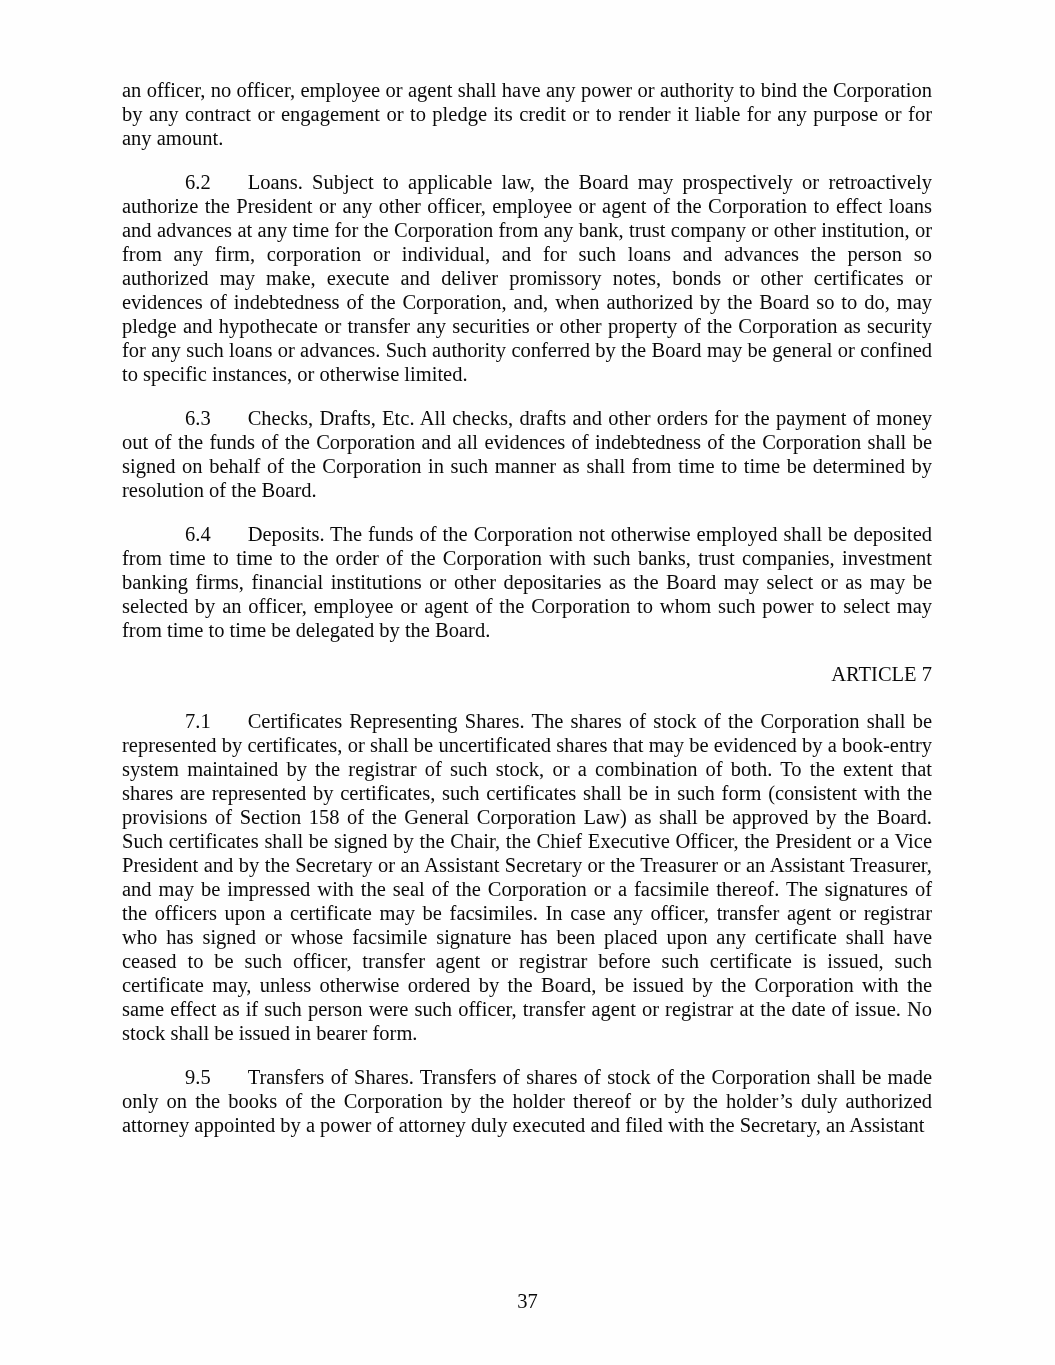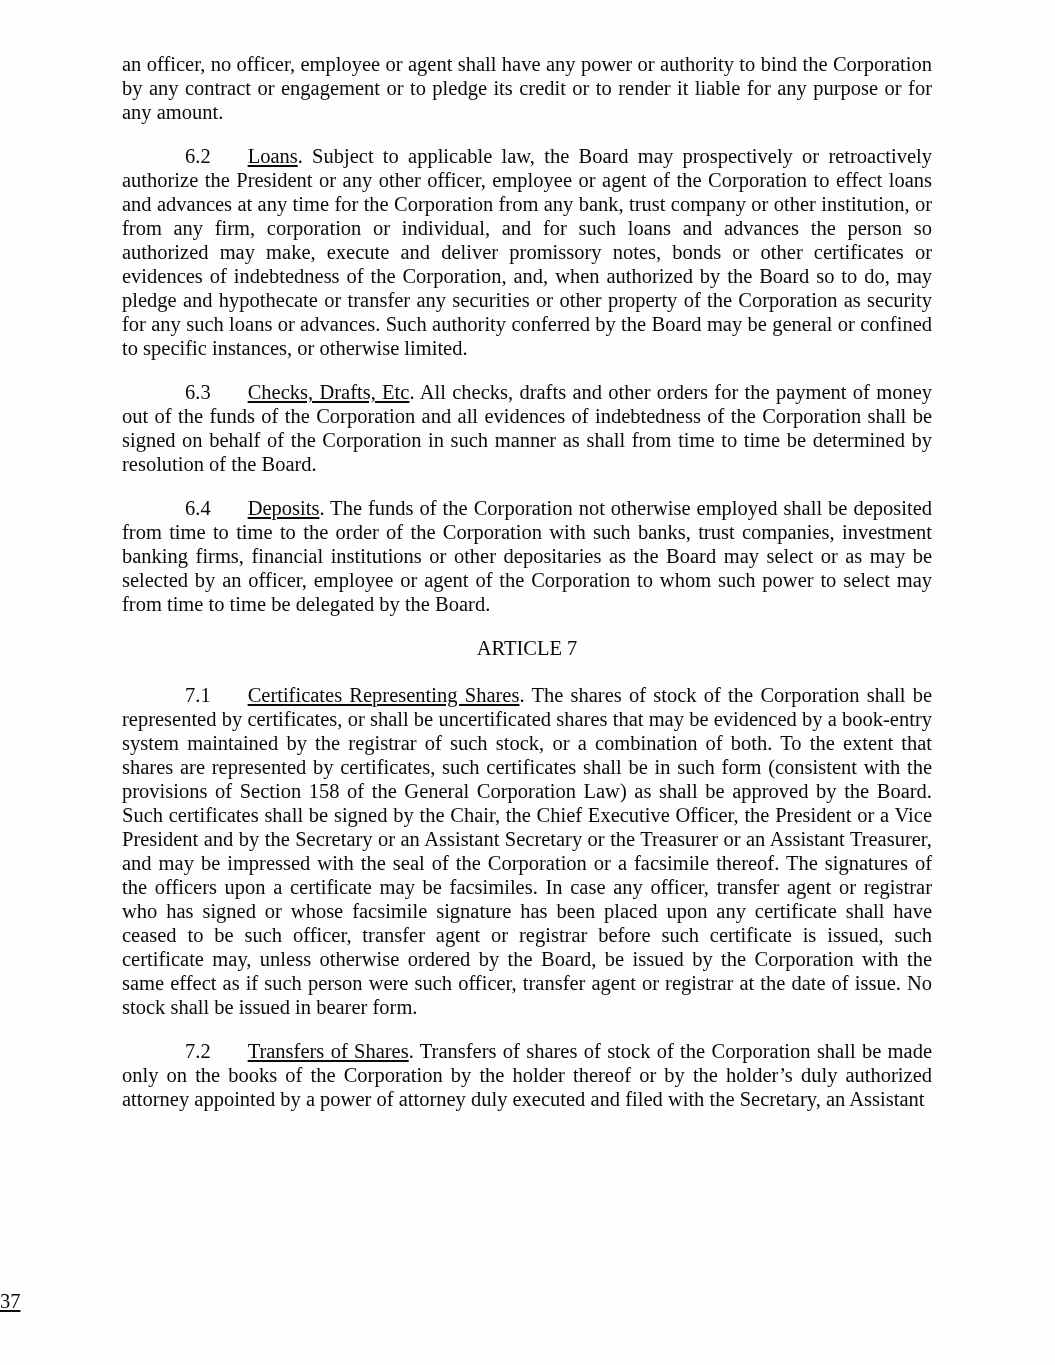--- a/index.html
+++ b/index.html
@@ -11,65 +11,64 @@
     position: relative;
     width: 1055px;
     height: 1365px;
     margin: 0 auto;
     background: #fefefe;
     color: #0a0a0a;
     font-family: "Liberation Serif", "DejaVu Serif", serif;
     font-size: 20.5px;
     line-height: 24px;
     box-sizing: border-box;
-    padding: 52px 123px 0 122px;
+    padding: 78px 123px 0 122px;
     overflow: hidden;
   }
   .para {
     margin: 0 0 20px 0;
     text-align: justify;
   }
   .para.indent {
     text-indent: 63px;
   }
   .num-tab {
     display: inline-block;
     width: 37px;
   }
   .section-title {
-    text-decoration: underline;
     text-underline-offset: 2px;
   }
   .center-heading {
     margin: 0 0 23px 0;
-    text-align: center;
+    text-align: right;
   }
   .page-number {
     position: absolute;
     left: 0;
     right: 0;
     bottom: 52px;
-    text-decoration: underline;
+    text-align: center;
   }
 </style>
 </head>
 <body>
 
 <div class="page">
 
   <p class="para">an officer, no officer, employee or agent shall have any power or authority to bind the Corporation by any contract or engagement or to pledge its credit or to render it liable for any purpose or for any amount.</p>
 
   <p class="para indent"><span>6.2</span><span class="num-tab"></span><span class="section-title">Loans</span><span>. Subject to applicable law, the Board may prospectively or retroactively authorize the President or any other officer, employee or agent of the Corporation to effect loans and advances at any time for the Corporation from any bank, trust company or other institution, or from any firm, corporation or individual, and for such loans and advances the person so authorized may make, execute and deliver promissory notes, bonds or other certificates or evidences of indebtedness of the Corporation, and, when authorized by the Board so to do, may pledge and hypothecate or transfer any securities or other property of the Corporation as security for any such loans or advances. Such authority conferred by the Board may be general or confined to specific instances, or otherwise limited.</span></p>
 
   <p class="para indent"><span>6.3</span><span class="num-tab"></span><span class="section-title">Checks, Drafts, Etc</span><span>. All checks, drafts and other orders for the payment of money out of the funds of the Corporation and all evidences of indebtedness of the Corporation shall be signed on behalf of the Corporation in such manner as shall from time to time be determined by resolution of the Board.</span></p>
 
   <p class="para indent"><span>6.4</span><span class="num-tab"></span><span class="section-title">Deposits</span><span>. The funds of the Corporation not otherwise employed shall be deposited from time to time to the order of the Corporation with such banks, trust companies, investment banking firms, financial institutions or other depositaries as the Board may select or as may be selected by an officer, employee or agent of the Corporation to whom such power to select may from time to time be delegated by the Board.</span></p>
 
   <p class="center-heading">ARTICLE 7</p>
 
 
   <p class="para indent"><span>7.1</span><span class="num-tab"></span><span class="section-title">Certificates Representing Shares</span><span>. The shares of stock of the Corporation shall be represented by certificates, or shall be uncertificated shares that may be evidenced by a book-entry system maintained by the registrar of such stock, or a combination of both. To the extent that shares are represented by certificates, such certificates shall be in such form (consistent with the provisions of Section 158 of the General Corporation Law) as shall be approved by the Board. Such certificates shall be signed by the Chair, the Chief Executive Officer, the President or a Vice President and by the Secretary or an Assistant Secretary or the Treasurer or an Assistant Treasurer, and may be impressed with the seal of the Corporation or a facsimile thereof. The signatures of the officers upon a certificate may be facsimiles. In case any officer, transfer agent or registrar who has signed or whose facsimile signature has been placed upon any certificate shall have ceased to be such officer, transfer agent or registrar before such certificate is issued, such certificate may, unless otherwise ordered by the Board, be issued by the Corporation with the same effect as if such person were such officer, transfer agent or registrar at the date of issue. No stock shall be issued in bearer form.</span></p>
 
-  <p class="para indent"><span>7.2</span><span class="num-tab"></span><span class="section-title">Transfers of Shares</span><span>. Transfers of shares of stock of the Corporation shall be made only on the books of the Corporation by the holder thereof or by the holder’s duly authorized attorney appointed by a power of attorney duly executed and filed with the Secretary, an Assistant</span></p>
+  <p class="para indent"><span>9.5</span><span class="num-tab"></span><span class="section-title">Transfers of Shares</span><span>. Transfers of shares of stock of the Corporation shall be made only on the books of the Corporation by the holder thereof or by the holder’s duly authorized attorney appointed by a power of attorney duly executed and filed with the Secretary, an Assistant</span></p>
 
   <div class="page-number">37</div>
 
 </div>
 
 </body></html>

